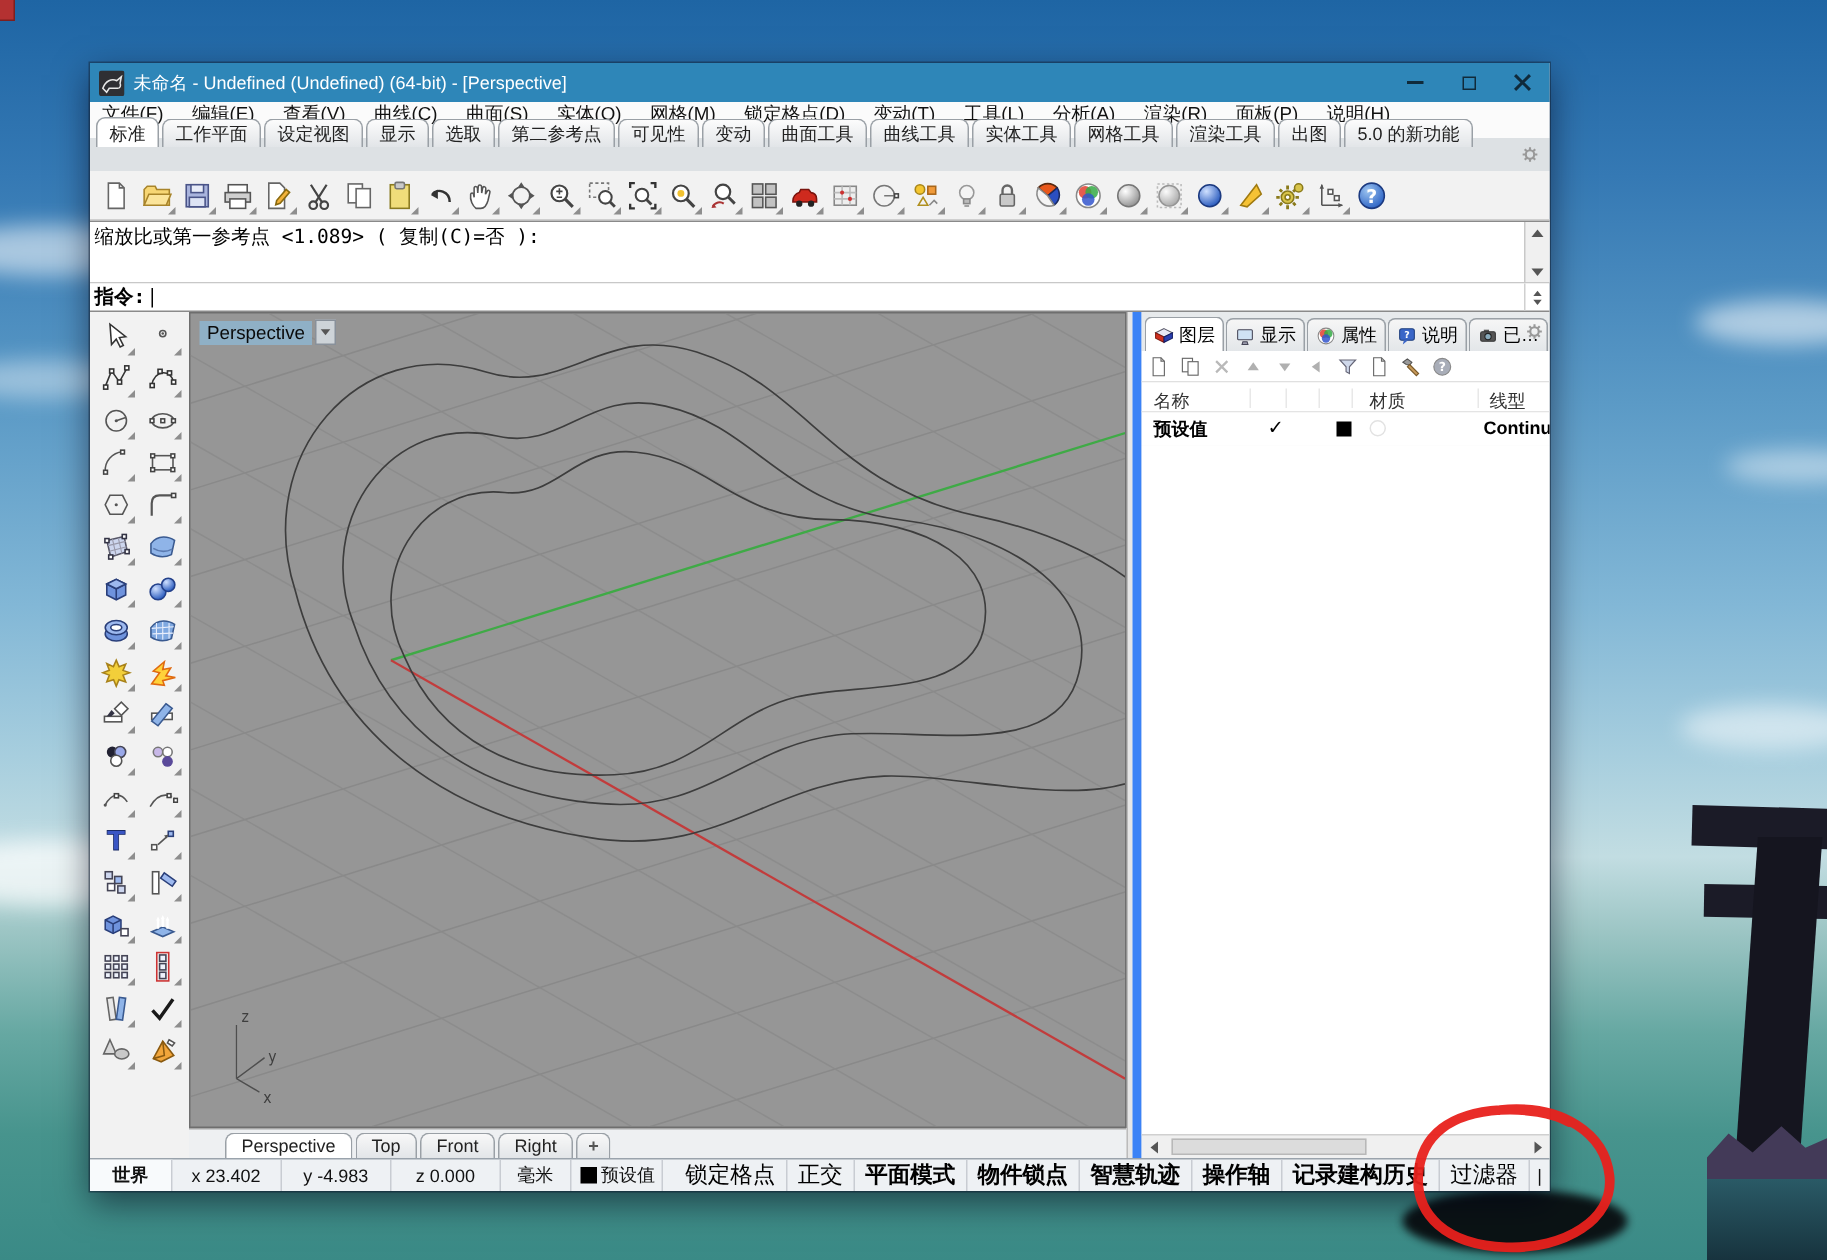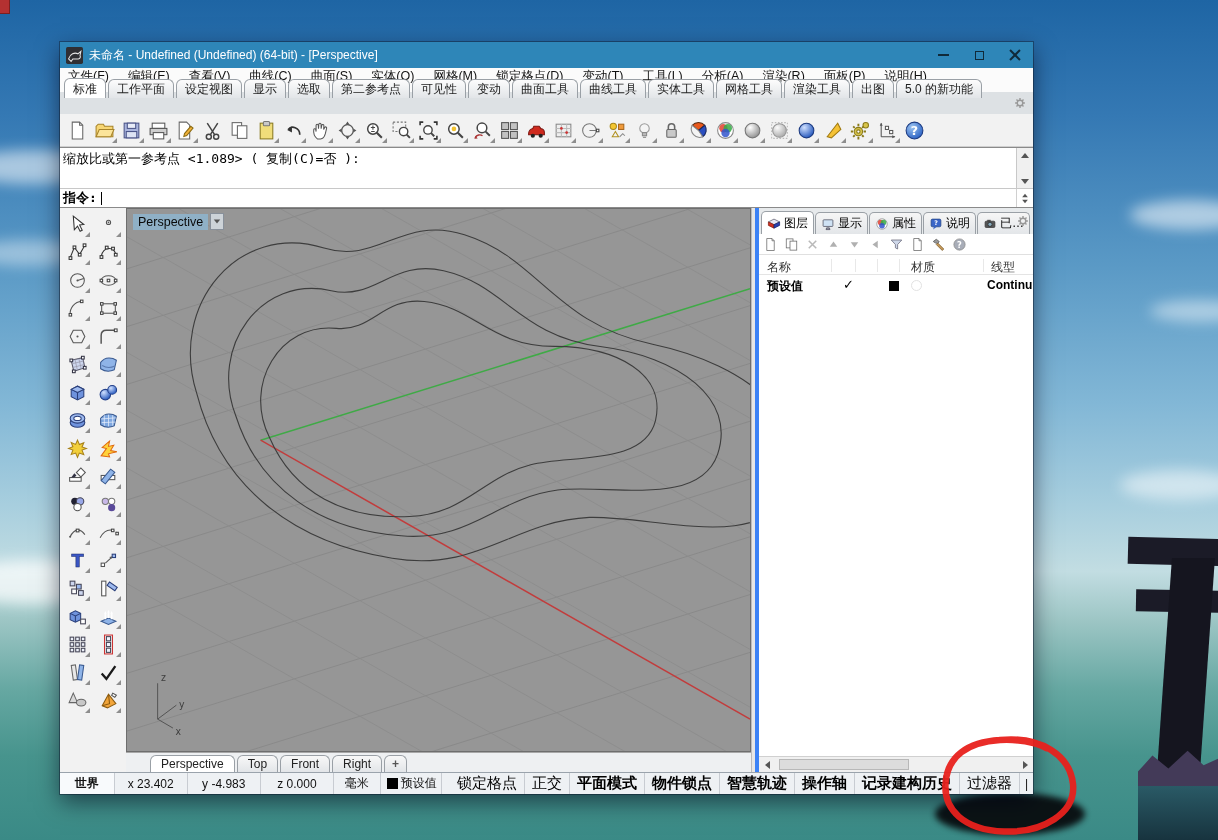--- a/index.html
+++ b/index.html
@@ -69,21 +69,21 @@
   .vplabel .hl{background:#8fb0c6;padding:1px 5px}
   .vpdd{width:14px;height:17px;background:#cdd3d8;border:1px solid #88909a;display:flex;align-items:center;justify-content:center;margin-left:2px}
 
   .vtabs{height:20px;background:#eef0f2;display:flex;align-items:flex-end;padding-left:24px;border-top:1px solid #a8a8a8;flex:none}
   .vtab{font-size:12px;padding:1px 10px;background:linear-gradient(#f8f8f8,#e2e5e8);border:1px solid #9aa0a6;border-bottom:none;border-radius:6px 6px 0 0;margin-right:2px;color:#222;line-height:14px}
   .vtab.active{background:#fff}
   .vtab.plus{padding:1px 7px;color:#555;font-weight:bold}
 
   .splitter{width:4px;background:#e6e6e6;border-left:1px solid #bbb;flex:none}
 
-  .panel{width:278px;background:#f4f4f4;display:flex;flex-direction:column;border-left:4px solid #3b82f6;flex:none;overflow:hidden}
+  .panel{width:278px;background:#f4f4f4;display:flex;flex-direction:column;border-left:6px solid #3b82f6;flex:none;overflow:hidden}
   .ptabs{height:26px;display:flex;align-items:flex-end;padding:2px 20px 0 2px;background:#e7eaec;position:relative;flex:none}
   .ptab{display:flex;align-items:center;gap:3px;font-size:12px;padding:2px 5px;background:linear-gradient(#f6f6f6,#e3e6e9);
     border:1px solid #9aa0a6;border-bottom:none;border-radius:5px 5px 0 0;margin-right:1px;white-space:nowrap}
   .ptab svg{width:14px;height:14px}
   .ptab.active{background:#fff;padding-top:3px}
   .picons{height:21px;background:#fff;border-bottom:1px solid #e0e0e0;display:flex;align-items:center;padding:0 3px;gap:4px;flex:none}
   .picon{width:17px;height:17px;border:none;background:none;display:flex;align-items:center;justify-content:center}
   .picon svg{width:15px;height:15px}
   .pheader{height:20px;position:relative;background:#fff;border-bottom:1px solid #e4e4e4;font-size:12px;color:#333;flex:none}
   .pheader span{position:absolute;top:4px}

